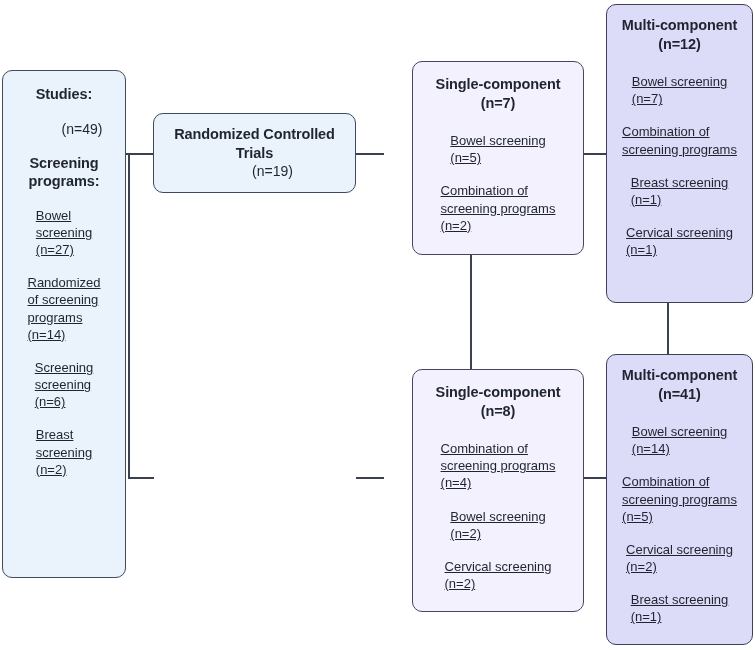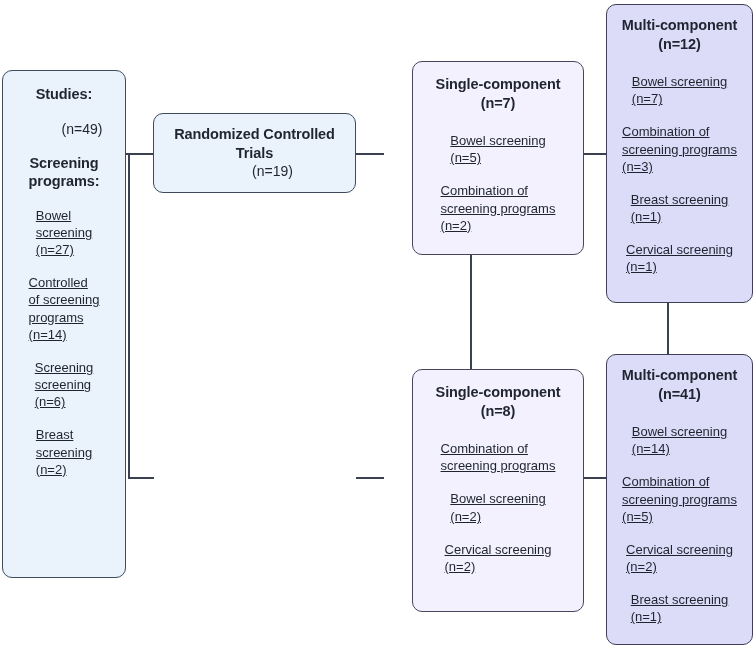--- a/index.html
+++ b/index.html
@@ -93,21 +93,21 @@
     <div class="node-title">programs:</div>
     <div class="gap-m"></div>
 
     <div class="para">
       <div>Bowel</div>
       <div>screening</div>
       <div>(n=27)</div>
     </div>
     <div class="gap-m"></div>
     <div class="para">
-      <div>Controlled</div>
+      <div>Randomized</div>
       <div>of screening</div>
       <div>programs</div>
       <div>(n=14)</div>
     </div>
     <div class="gap-m"></div>
     <div class="para">
       <div>Screening</div>
       <div>screening</div>
       <div>(n=6)</div>
     </div>
@@ -147,41 +147,41 @@
     <div class="node-title">(n=12)</div>
     <div class="gap-l"></div>
     <div class="para">
       <div>Bowel screening</div>
       <div>(n=7)</div>
     </div>
     <div class="gap-m"></div>
     <div class="para">
       <div>Combination of</div>
       <div>screening programs</div>
-      <div>(n=3)</div>
     </div>
     <div class="gap-m"></div>
     <div class="para">
       <div>Breast screening</div>
       <div>(n=1)</div>
     </div>
     <div class="gap-m"></div>
     <div class="para">
       <div>Cervical screening</div>
       <div>(n=1)</div>
     </div>
   </div>
 
   <div class="node fill-lav-l" style="left:384px; top:369px; width:172px; height:243px; padding:13px 8px 8px 8px;">
     <div class="node-title">Single-component</div>
     <div class="node-title">(n=8)</div>
     <div class="gap-l"></div>
     <div class="para">
       <div>Combination of</div>
       <div>screening programs</div>
+      <div>(n=4)</div>
     </div>
     <div class="gap-m"></div>
     <div class="para">
       <div>Bowel screening</div>
       <div>(n=2)</div>
     </div>
     <div class="gap-m"></div>
     <div class="para">
       <div>Cervical screening</div>
       <div>(n=2)</div>

